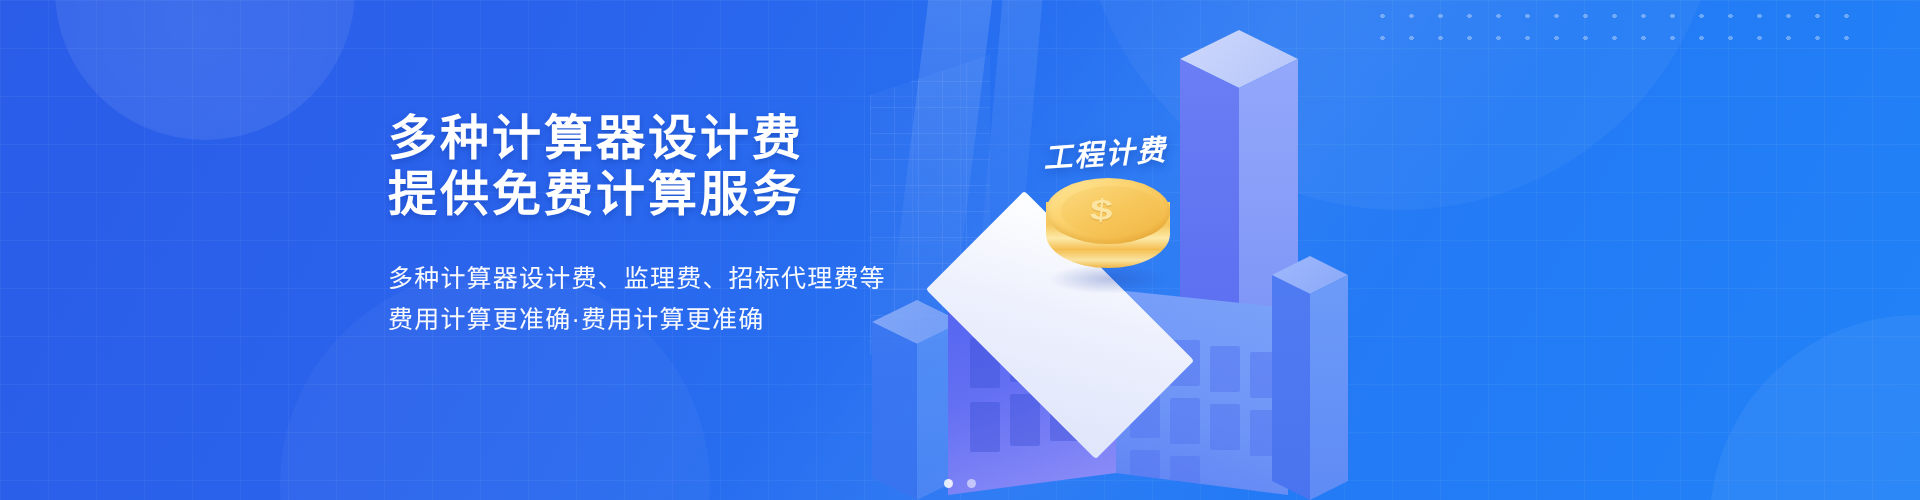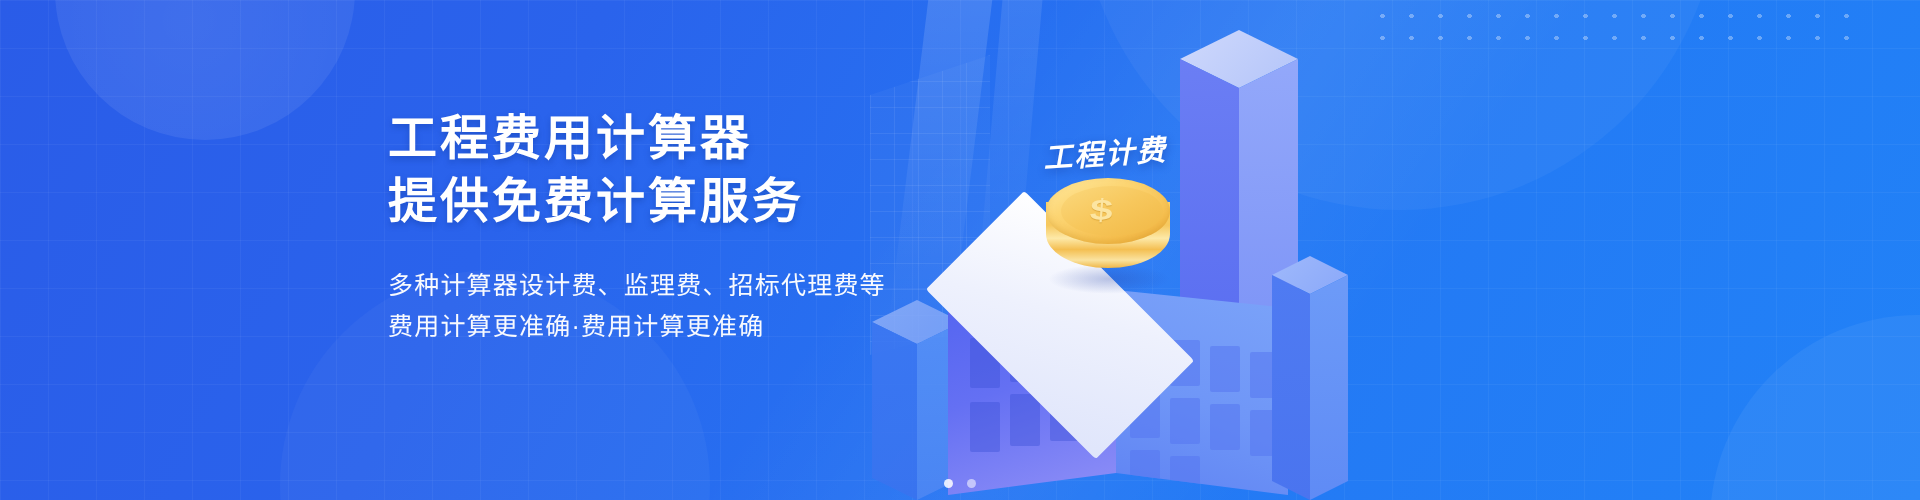--- a/index.html
+++ b/index.html
@@ -71,21 +71,21 @@
   .headline{
     font-size:49px;
     line-height:56px;
     font-weight:bold;
     color:#ffffff;
     letter-spacing:3px;
     text-shadow:0 3px 6px rgba(12,48,140,.35);
     white-space:nowrap;
   }
   .headline .ln{ display:block; }
-  .headline .ln2{ margin-top:7px; }
+  .headline .ln2{ }
 
   .subcopy{
     margin-top:36px;
     font-size:25px;
     line-height:41px;
     color:#ffffff;
     letter-spacing:1.2px;
     font-weight:400;
     opacity:.97;
   }
@@ -275,21 +275,21 @@
   <div class="grid-overlay"></div>
   <div class="glow-diag"></div>
   <div class="circle circle-tl"></div>
   <div class="circle circle-mid"></div>
   <div class="circle circle-bl"></div>
   <div class="circle circle-br"></div>
   <div class="dot-grid"></div>
 
   <div class="copy">
     <div class="headline">
-      <span class="ln ln1">工程费用计算器</span>
+      <span class="ln ln1">多种计算器设计费</span>
       <span class="ln ln2">提供免费计算服务</span>
     </div>
     <div class="subcopy">
       <span class="sl">多种计算器设计费、监理费、招标代理费等</span>
       <span class="sl">费用计算更准确·费用计算更准确</span>
     </div>
   </div>
 
   <div class="art">
 

